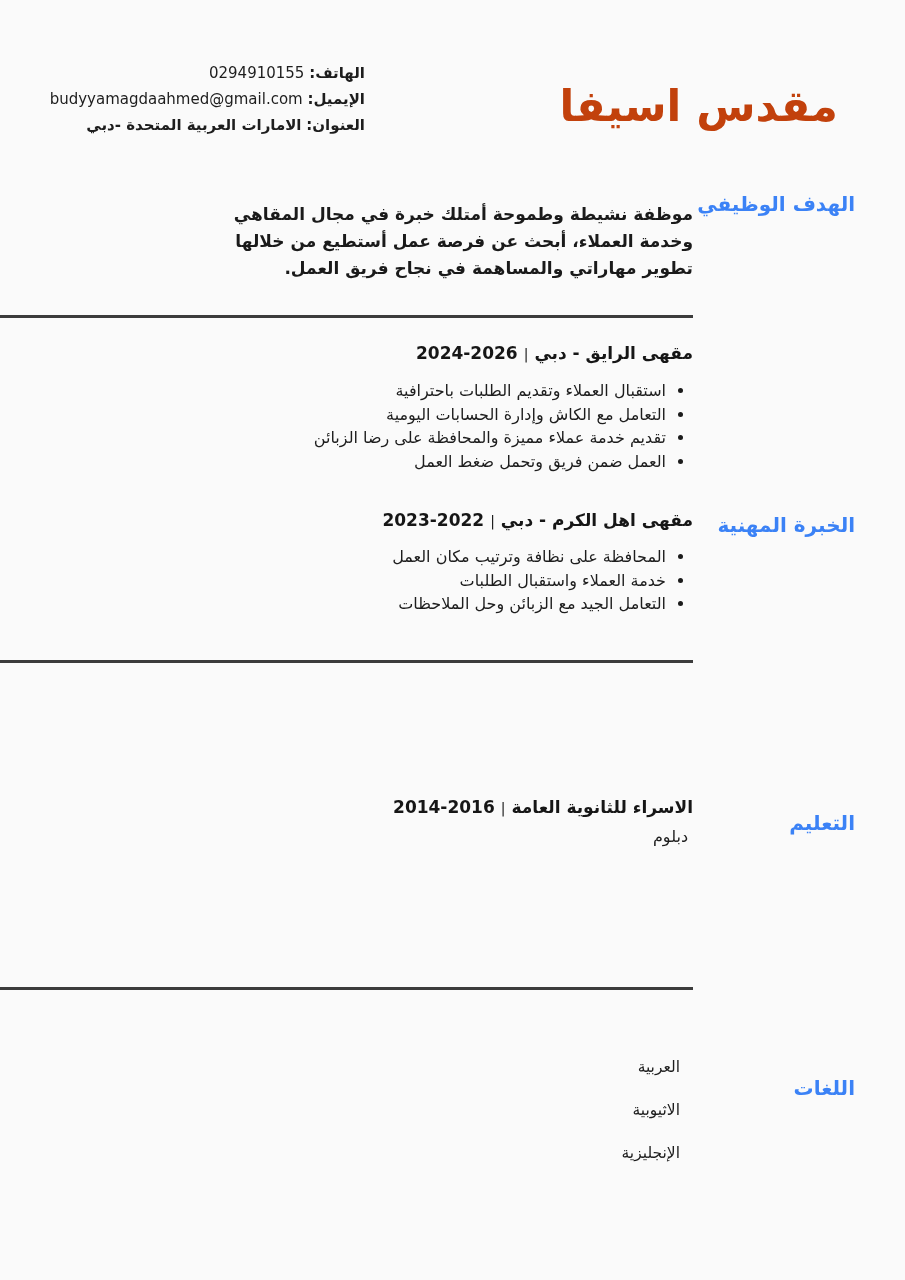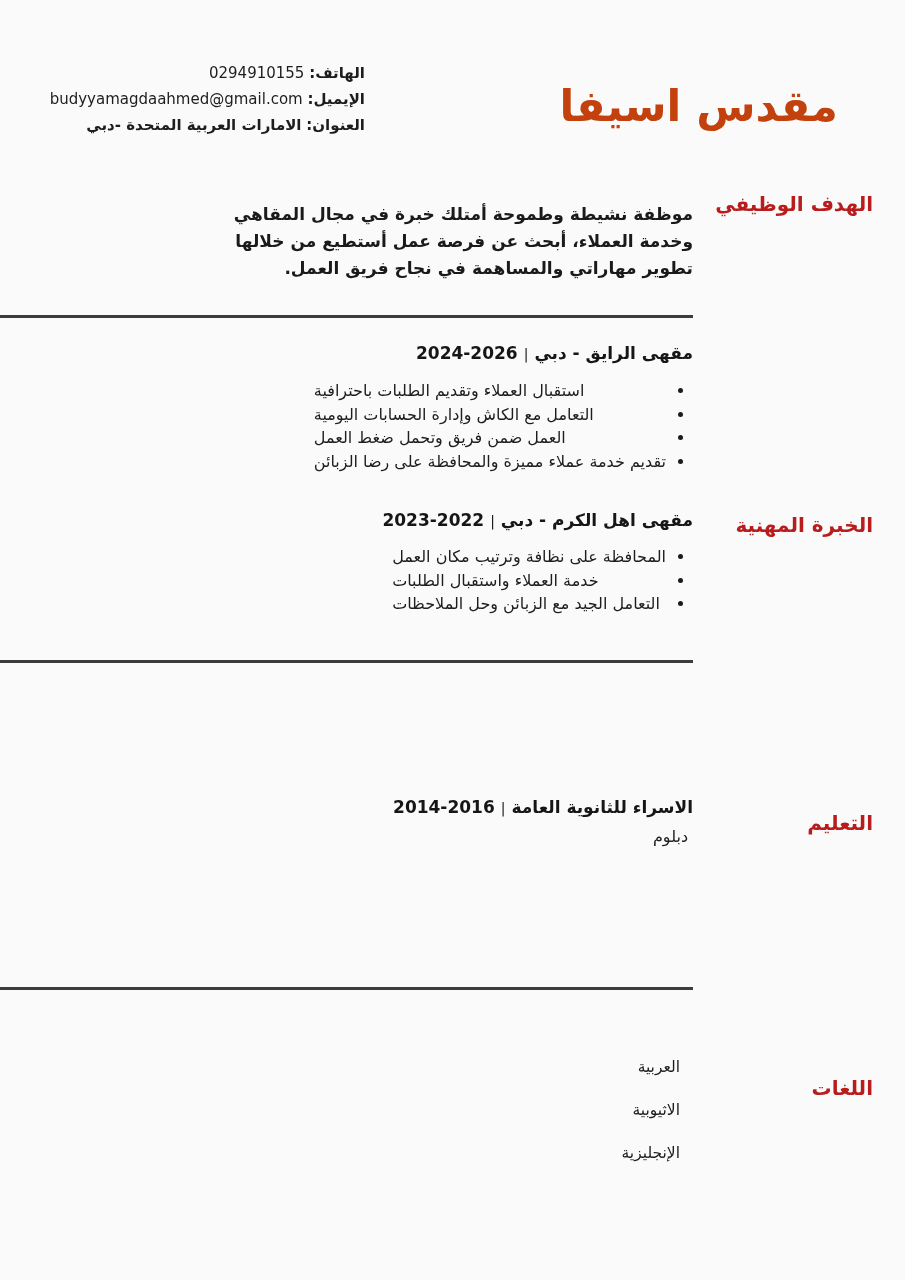--- a/index.html
+++ b/index.html
@@ -39,24 +39,24 @@
     white-space: nowrap;
   }
   .contact .label { font-weight: 700; }
   .contact .value { font-weight: 400; }
   .contact .value-bold { font-weight: 700; }
   .contact .value-ltr { direction: ltr; unicode-bidi: embed; }
 
   
   .sec-heading {
     position: absolute;
-    right: 32px;
+    right: 50px;
     font-size: 20px;
     font-weight: 700;
-    color: #b91c1c;
+    color: #3b82f6;
     white-space: nowrap;
   }
   .h-objective  { top: 192px; }
   .h-experience { top: 474px; margin-top: 39px; }
   .h-education  { top: 811px; margin-left: 30px; }
   .h-languages  { top: 1076px; margin-left: 36px; }
 
   
   .divider {
     position: absolute;
@@ -111,21 +111,21 @@
     right: 222px;
     margin: 0;
     padding: 0;
     list-style: none;
     text-align: right;
   }
   .b-job1 { top: 379px; }
   .b-job2 { top: 545px; }
   ul.bullets li {
     display: flex;
-    justify-content: space-between; 
+    justify-content: flex-start; 
     align-items: center;
     gap: 12px;
     height: 23.5px;
     font-size: 16px;
     font-weight: 400;
     white-space: nowrap;
     color: #1d1d1d;
   }
   .dot {
     flex: 0 0 auto;
@@ -185,25 +185,25 @@
     <li>
         <span class="dot"></span>
         <span>استقبال العملاء وتقديم الطلبات باحترافية</span>
       </li>
     <li>
         <span class="dot"></span>
         <span>التعامل مع الكاش وإدارة الحسابات اليومية</span>
       </li>
     <li>
         <span class="dot"></span>
+        <span>تقديم خدمة عملاء مميزة والمحافظة على رضا الزبائن</span>
+      </li>
+    <li>
+        <span class="dot"></span>
         <span>العمل ضمن فريق وتحمل ضغط العمل</span>
-      </li>
-    <li>
-        <span class="dot"></span>
-        <span>تقديم خدمة عملاء مميزة والمحافظة على رضا الزبائن</span>
       </li>
   </ul>
 
   <div class="entry-title t-job2">
     <span>مقهى اهل الكرم - دبي</span><span class="sep">|</span><span class="dates">2023-2022</span>
   </div>
   <ul class="bullets b-job2">
     <li>
         <span class="dot"></span>
         <span>المحافظة على نظافة وترتيب مكان العمل</span>

